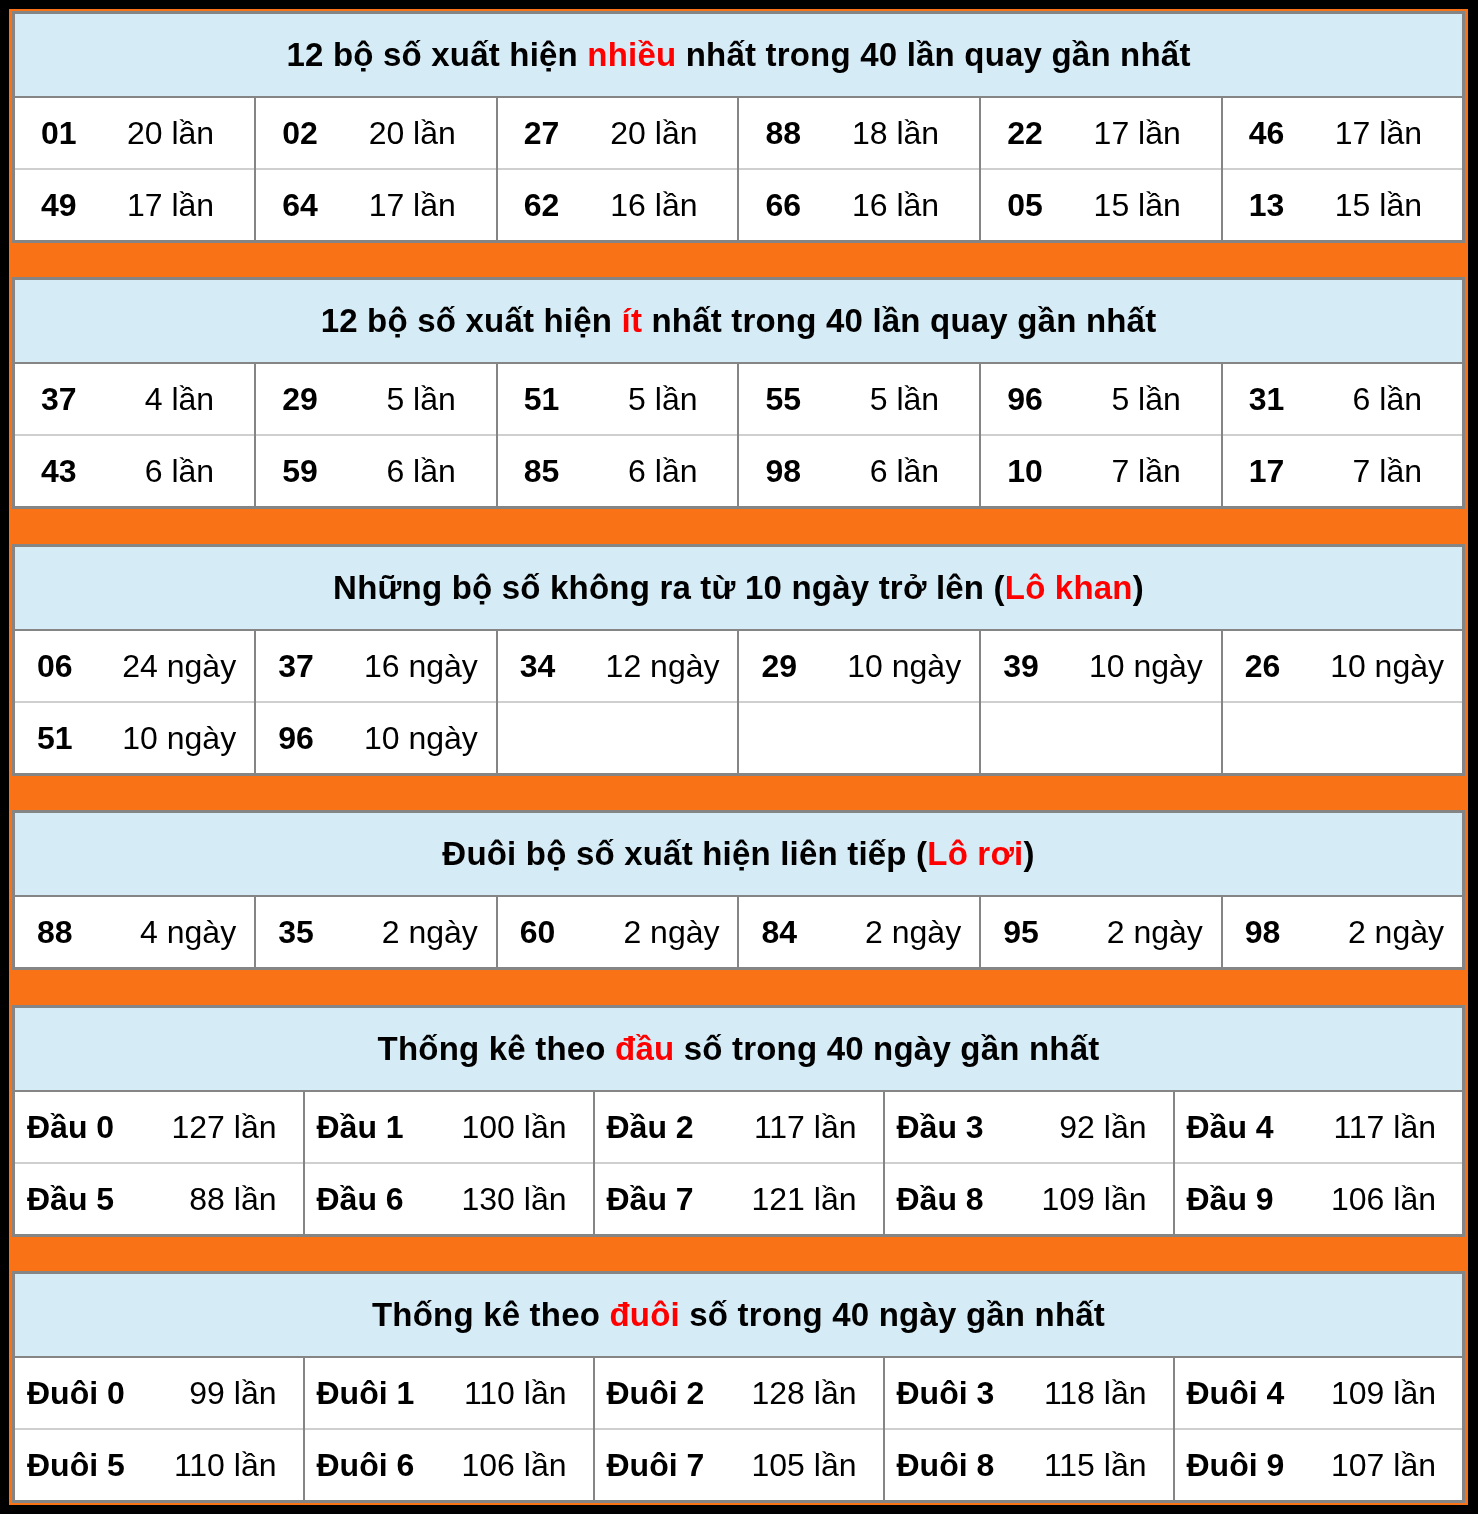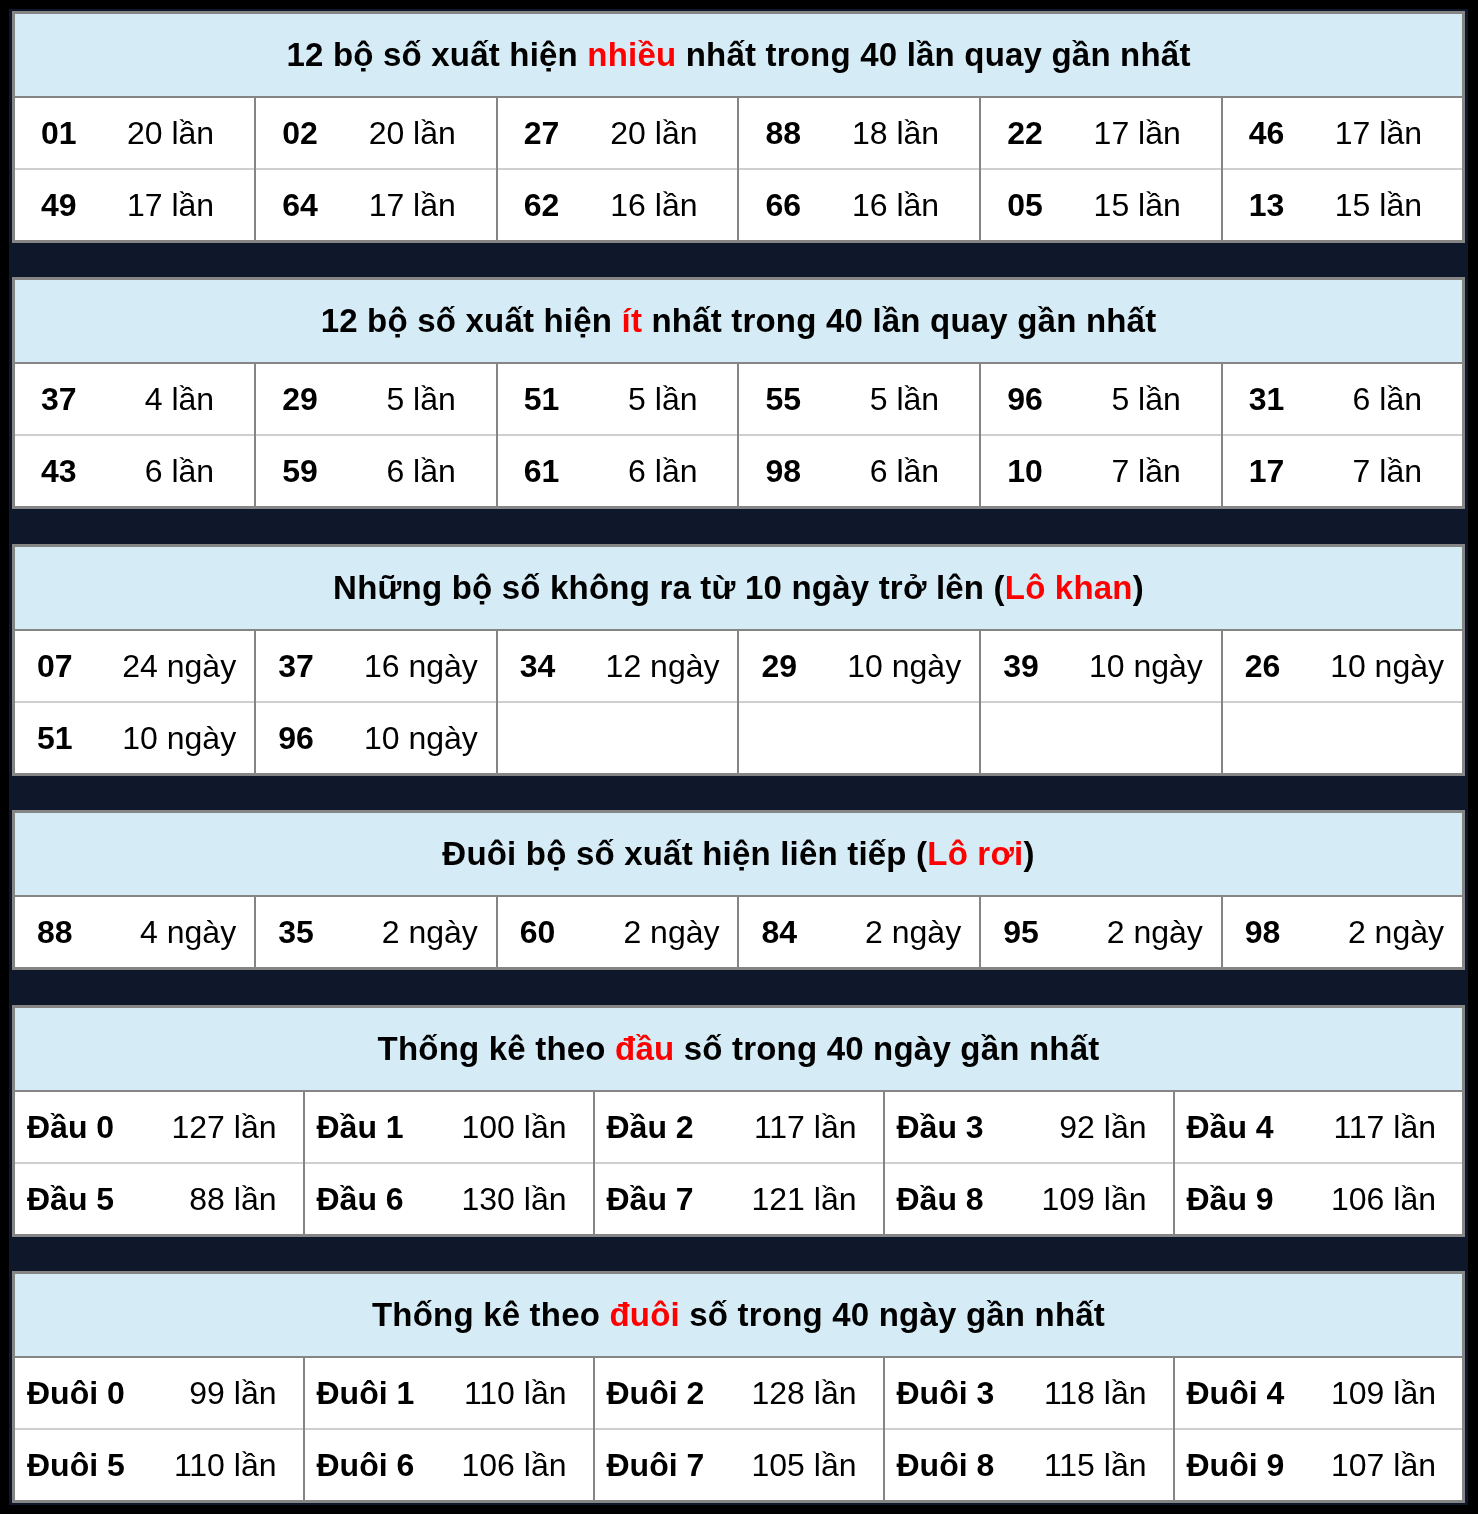--- a/index.html
+++ b/index.html
@@ -13,21 +13,21 @@
     height: 1514px;
     box-sizing: border-box;
     background: #000000;
     padding: 9px 10px 9px 9px;
     overflow: hidden;
   }
   .content-area {
     width: 100%;
     height: 100%;
     box-sizing: border-box;
-    background: #0f172a;
+    background: #f97316;
     padding: 2px 3px;
     display: flex;
     flex-direction: column;
     justify-content: space-between;
   }
   table.stat-table {
     width: 100%;
     border-collapse: collapse;
     table-layout: fixed;
     border: 3px solid #858585;
@@ -209,21 +209,21 @@
               </div>
             </td>
             <td class="stat-cell">
               <div class="cell">
                 <span class="num">59</span>
                 <span class="val">6 lần</span>
               </div>
             </td>
             <td class="stat-cell">
               <div class="cell">
-                <span class="num">61</span>
+                <span class="num">85</span>
                 <span class="val">6 lần</span>
               </div>
             </td>
             <td class="stat-cell">
               <div class="cell">
                 <span class="num">98</span>
                 <span class="val">6 lần</span>
               </div>
             </td>
             <td class="stat-cell">
@@ -244,21 +244,21 @@
       <table class="stat-table variant-ngay">
         <thead>
           <tr>
             <th colspan="6" class="title"><span>Những bộ số không ra từ 10 ngày trở lên (</span><span class="red">Lô khan</span><span>)</span></th>
           </tr>
         </thead>
         <tbody>
           <tr>
             <td class="stat-cell">
               <div class="cell">
-                <span class="num">07</span>
+                <span class="num">06</span>
                 <span class="val">24 ngày</span>
               </div>
             </td>
             <td class="stat-cell">
               <div class="cell">
                 <span class="num">37</span>
                 <span class="val">16 ngày</span>
               </div>
             </td>
             <td class="stat-cell">

